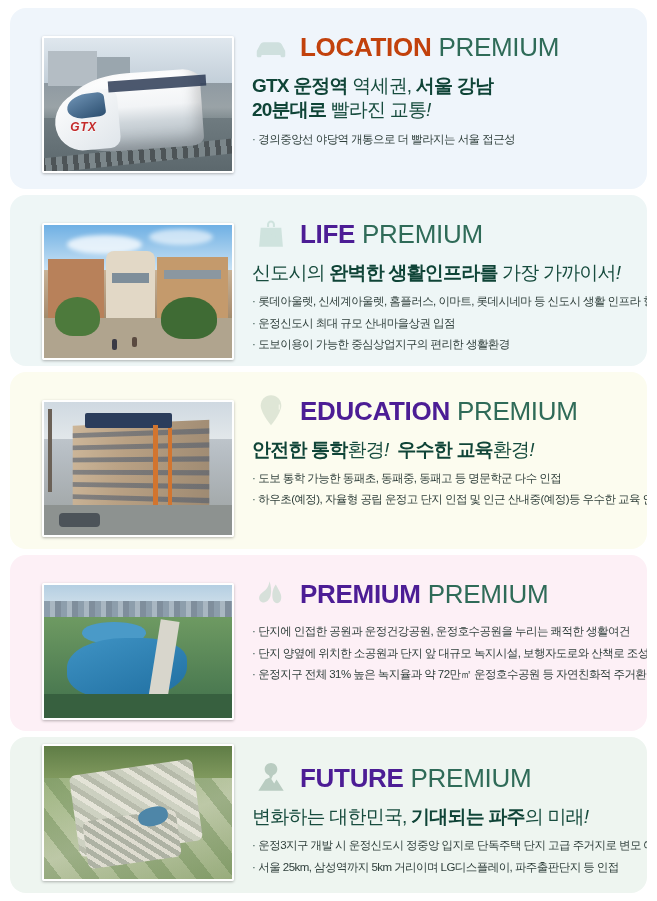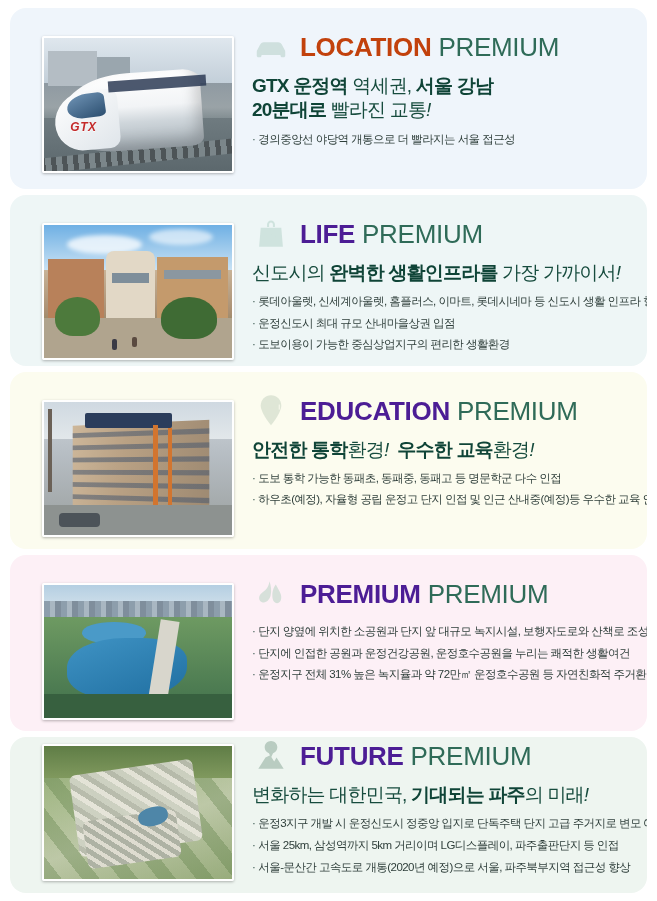--- a/index.html
+++ b/index.html
@@ -298,22 +298,22 @@
         <svg class="pico" viewBox="0 0 48 48">
           <path d="M22 8c-1 9-6 12-10 15-4 3-4 9 0 11 5 2.5 10-2 11.5-8C25 20.5 24 13 22 8z"></path>
           <path d="M30 12c-5 7-4.5 13-4 17.5.5 5 5 8 8.5 5 3.5-3 3-9 .5-13.5-1.8-3.2-3.6-6.6-5-9z"></path>
         </svg>
         <div class="title">
           <span class="t-strong">PREMIUM</span>
           <span class="t-light">PREMIUM</span>
         </div>
       </div>
       <div class="bullets">
+        <div class="bullet"><span class="dot">·</span><span>단지에 인접한 공원과 운정건강공원, 운정호수공원을 누리는 쾌적한 생활여건</span></div>
         <div class="bullet"><span class="dot">·</span><span>단지 양옆에 위치한 소공원과 단지 앞 대규모 녹지시설, 보행자도로와 산책로 조성</span></div>
-        <div class="bullet"><span class="dot">·</span><span>단지에 인접한 공원과 운정건강공원, 운정호수공원을 누리는 쾌적한 생활여건</span></div>
         <div class="bullet"><span class="dot">·</span><span>운정지구 전체 31% 높은 녹지율과 약 72만㎡ 운정호수공원 등 자연친화적 주거환경</span></div>
       </div>
     </div>
   </section>
 
   <section class="card c-future">
     <div class="photo ph-city">
       <div class="field"></div>
         <div class="hill"></div>
       <div class="blockA"></div>
@@ -329,18 +329,17 @@
         </svg>
         <div class="title">
           <span class="t-strong">FUTURE</span>
           <span class="t-light">PREMIUM</span>
         </div>
       </div>
       <div class="headline"><span class="hl-norm">변화하는 대한민국,</span> <b>기대되는 파주</b><span class="hl-norm">의 미래</span><i>!</i></div>
       <div class="bullets">
         <div class="bullet"><span class="dot">·</span><span>운정3지구 개발 시 운정신도시 정중앙 입지로 단독주택 단지 고급 주거지로 변모 예정</span></div>
         <div class="bullet"><span class="dot">·</span><span>서울 25km, 삼성역까지 5km 거리이며 LG디스플레이, 파주출판단지 등 인접</span></div>
-        <div class="bullet"><span class="dot">·</span><span>서울-문산간 고속도로 개통(2020년 예정)으로 서울, 파주북부지역 접근성 향상</span></div>
       </div>
     </div>
   </section>
 
 </div>
 
 </body></html>

